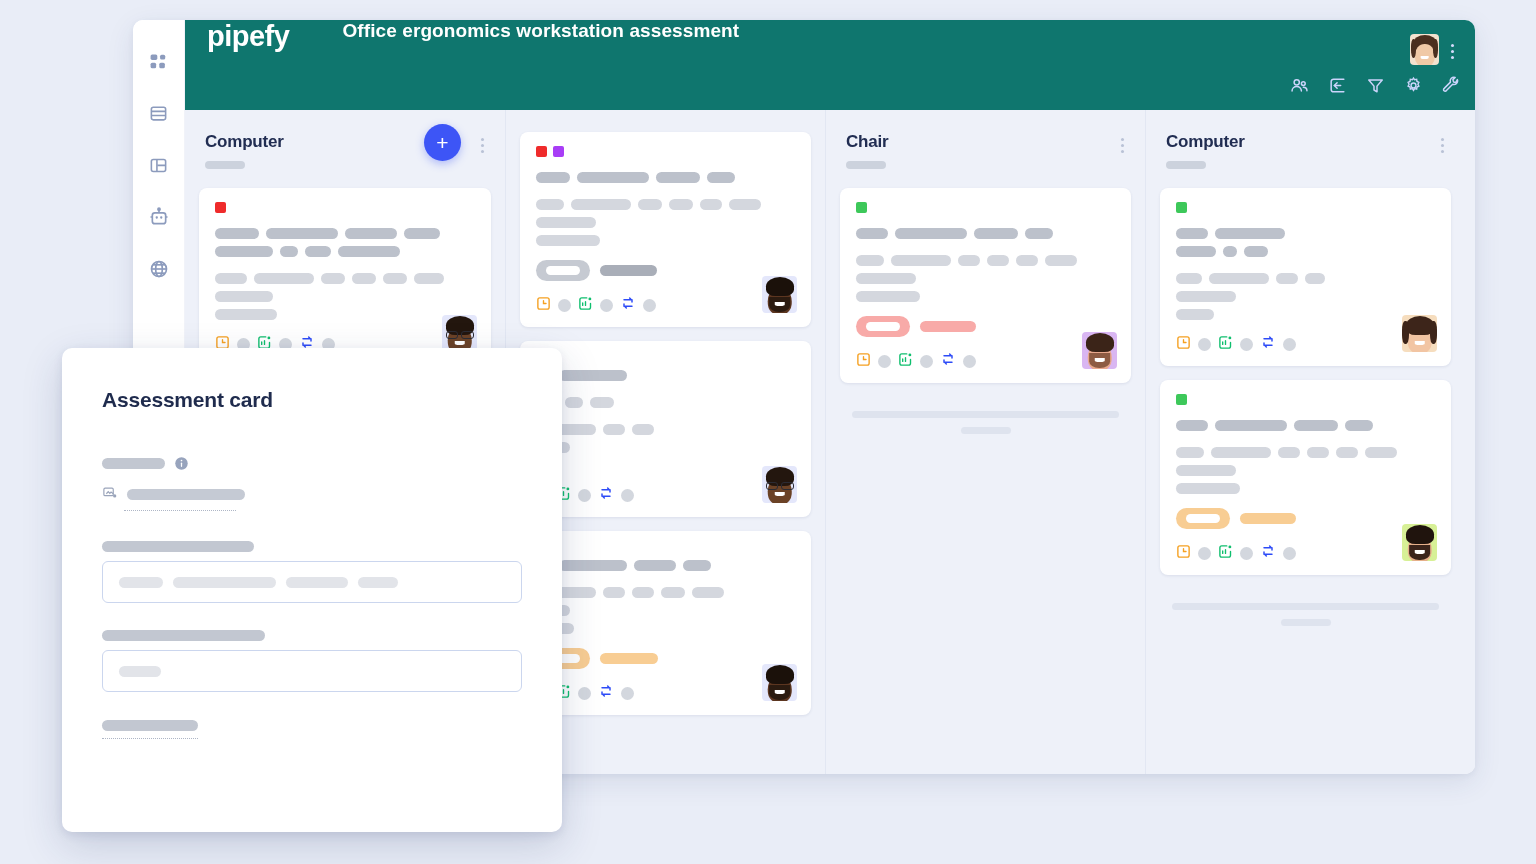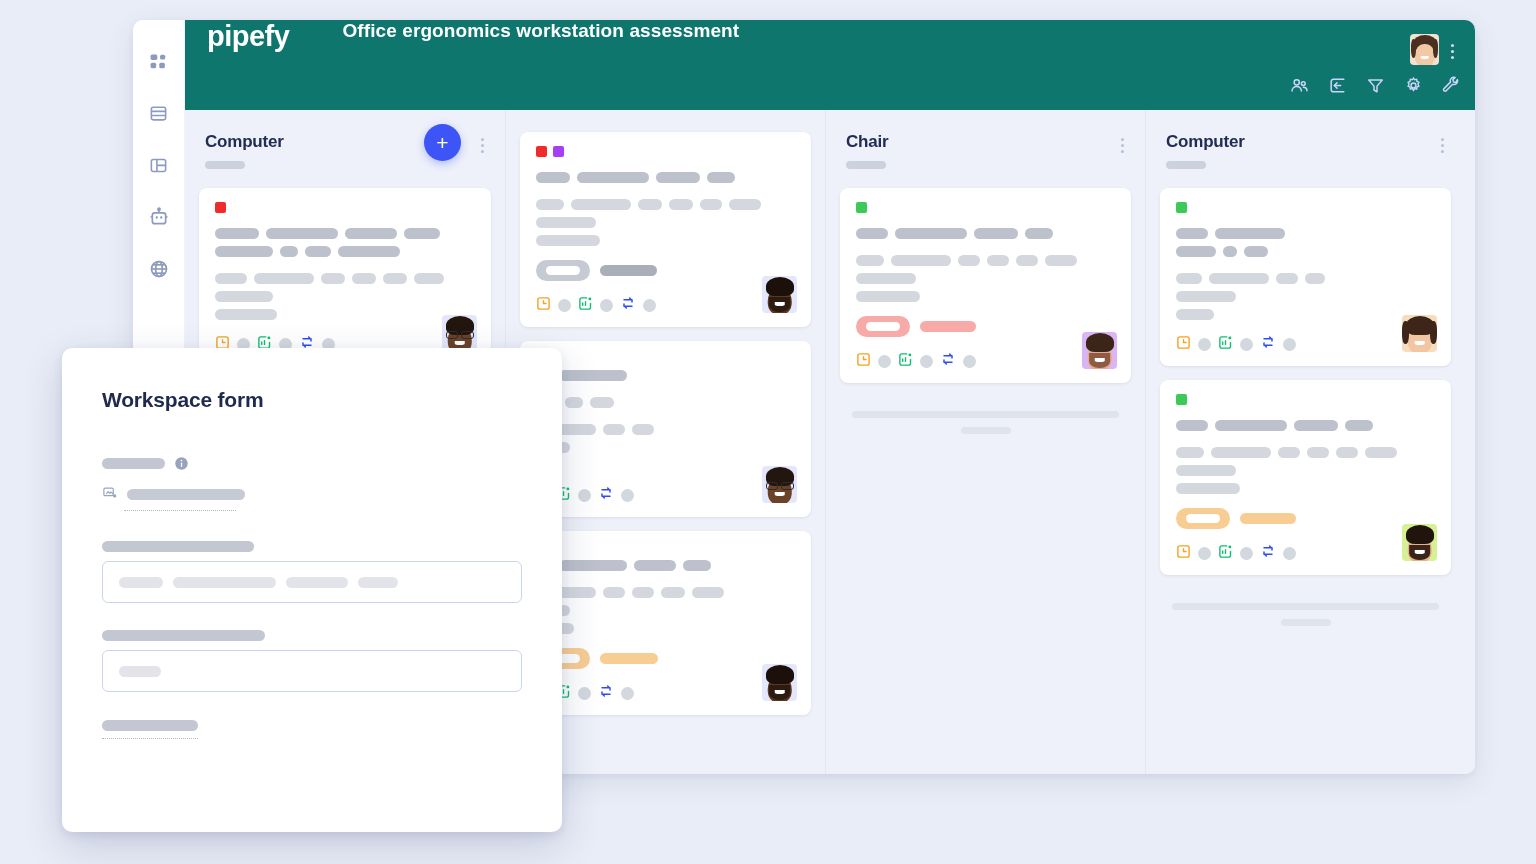--- a/index.html
+++ b/index.html
@@ -795,21 +795,21 @@
             <div class="narrow"></div>
           </div>
         </div>
 
       </div>
     </div>
   </div>
 
   <div class="modal">
     <div class="modal-body">
-      <div class="modal-title">Workspace form</div>
+      <div class="modal-title">Assessment card</div>
 
       <div class="fld" style="margin-top:44px">
         <div class="lbl-row">
           <span class="lbl-sk" style="width:63px"></span>
           <span class="info-ic">
             <svg width="15" height="15" viewBox="0 0 24 24" fill="currentColor">
                 <circle cx="12" cy="12" r="10"></circle>
                 <rect x="11" y="10.5" width="2" height="7" rx="1" fill="#fff"></rect>
                 <circle cx="12" cy="7.2" r="1.35" fill="#fff"></circle>
               </svg>

